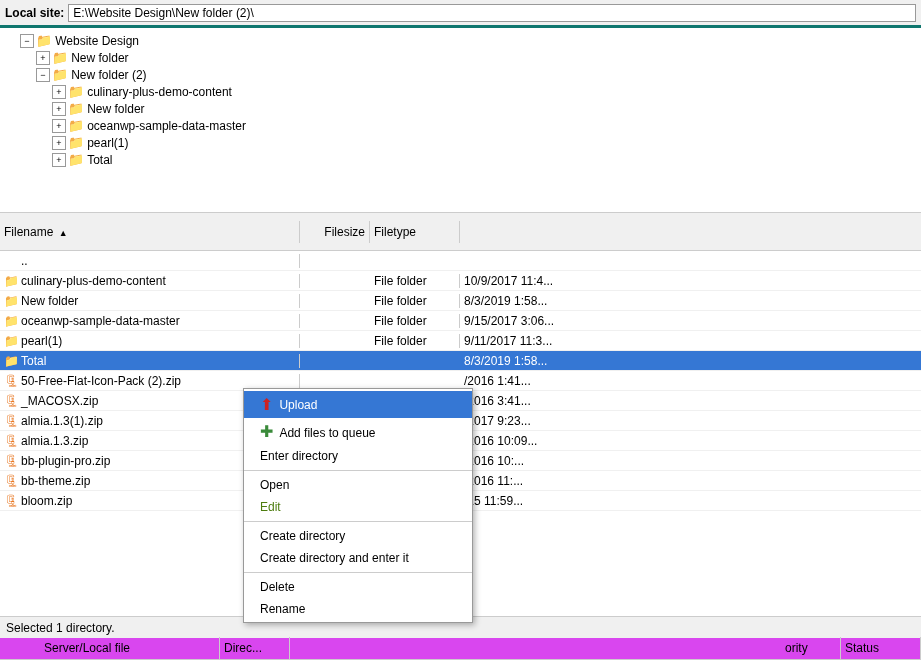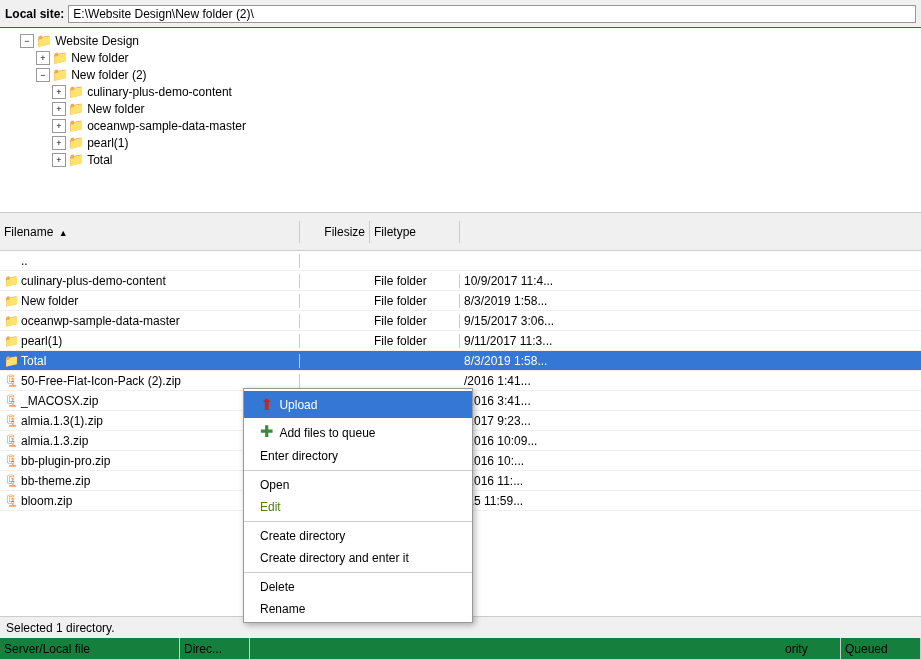--- a/index.html
+++ b/index.html
@@ -1,20 +1,20 @@
 <!DOCTYPE html>
 <html><head>
   <meta charset="utf-8">
   <style>
     * { margin: 0; padding: 0; box-sizing: border-box; }
     body { font-family: 'Segoe UI', Tahoma, Geneva, Verdana, sans-serif; font-size: 12px; background: #f0f0f0; width: 921px; height: 660px; overflow: hidden; }
 
     
     .local-site-bar {
-      display: flex; align-items: center; background: #f0f0f0; border-bottom: 1px solid #0f766e; padding: 3px 5px; height: 28px;
+      display: flex; align-items: center; background: #f0f0f0; border-bottom: 3px solid #0f766e; padding: 3px 5px; height: 28px;
     }
     .local-site-label { font-weight: bold; margin-right: 4px; }
     .local-site-path { background: white; border: 1px solid #999; padding: 1px 4px; flex: 1; font-size: 12px; }
 
     
     .tree-area {
       background: white; border-bottom: 1px solid #ccc; height: 185px; overflow: auto; padding: 4px 0;
     }
     .tree-item {
       display: flex; align-items: center; padding: 1px 0; white-space: nowrap; cursor: pointer; user-select: none;
@@ -47,21 +47,21 @@
     .file-row .col-filename { display: flex; align-items: center; overflow: hidden; white-space: nowrap; }
     .file-row .col-filesize { text-align: right; }
     .file-icon { width: 14px; height: 14px; margin-right: 3px; flex-shrink: 0; font-size: 12px; }
     .folder-color { color: #f5c842; }
 
     
     .status-bar {
       background: #f0f0f0; border-top: 1px solid #ccc; padding: 2px 6px; height: 22px; line-height: 18px; font-size: 12px;
     }
     .bottom-header {
-      display: flex; background: #15803d; height: 22px; align-items: center; border-bottom: 1px solid #ccc;
+      display: flex; background: #d946ef; height: 22px; align-items: flex-end; border-bottom: 1px solid #ccc; padding-left: 40px;
     }
     .bottom-col { padding: 0 4px; font-size: 12px; line-height: 22px; border-right: 1px solid #ccc; }
 
     
     .tabs-bar {
       display: flex; background: #f0f0f0; border-top: 1px solid #ccc; height: 24px;
     }
     .tab {
       padding: 3px 12px; font-size: 12px; border-right: 1px solid #ccc; border-top: 2px solid transparent; cursor: pointer; line-height: 18px; background: #f0f0f0;
     }
@@ -331,16 +331,16 @@
 
   <div class="status-bar">
     <span>Selected 1 directory.</span>
   </div>
 
   <div class="bottom-header">
     <div class="bottom-col" style="width:180px;">Server/Local file</div>
     <div class="bottom-col" style="width:70px;">Direc...</div>
     <div class="bottom-col" style="flex:1;"></div>
     <div class="bottom-col" style="width:60px;">ority</div>
-    <div class="bottom-col" style="width:80px;">Queued</div>
+    <div class="bottom-col" style="width:80px;">Status</div>
   </div>
 
 </div>
 
 </body></html>

